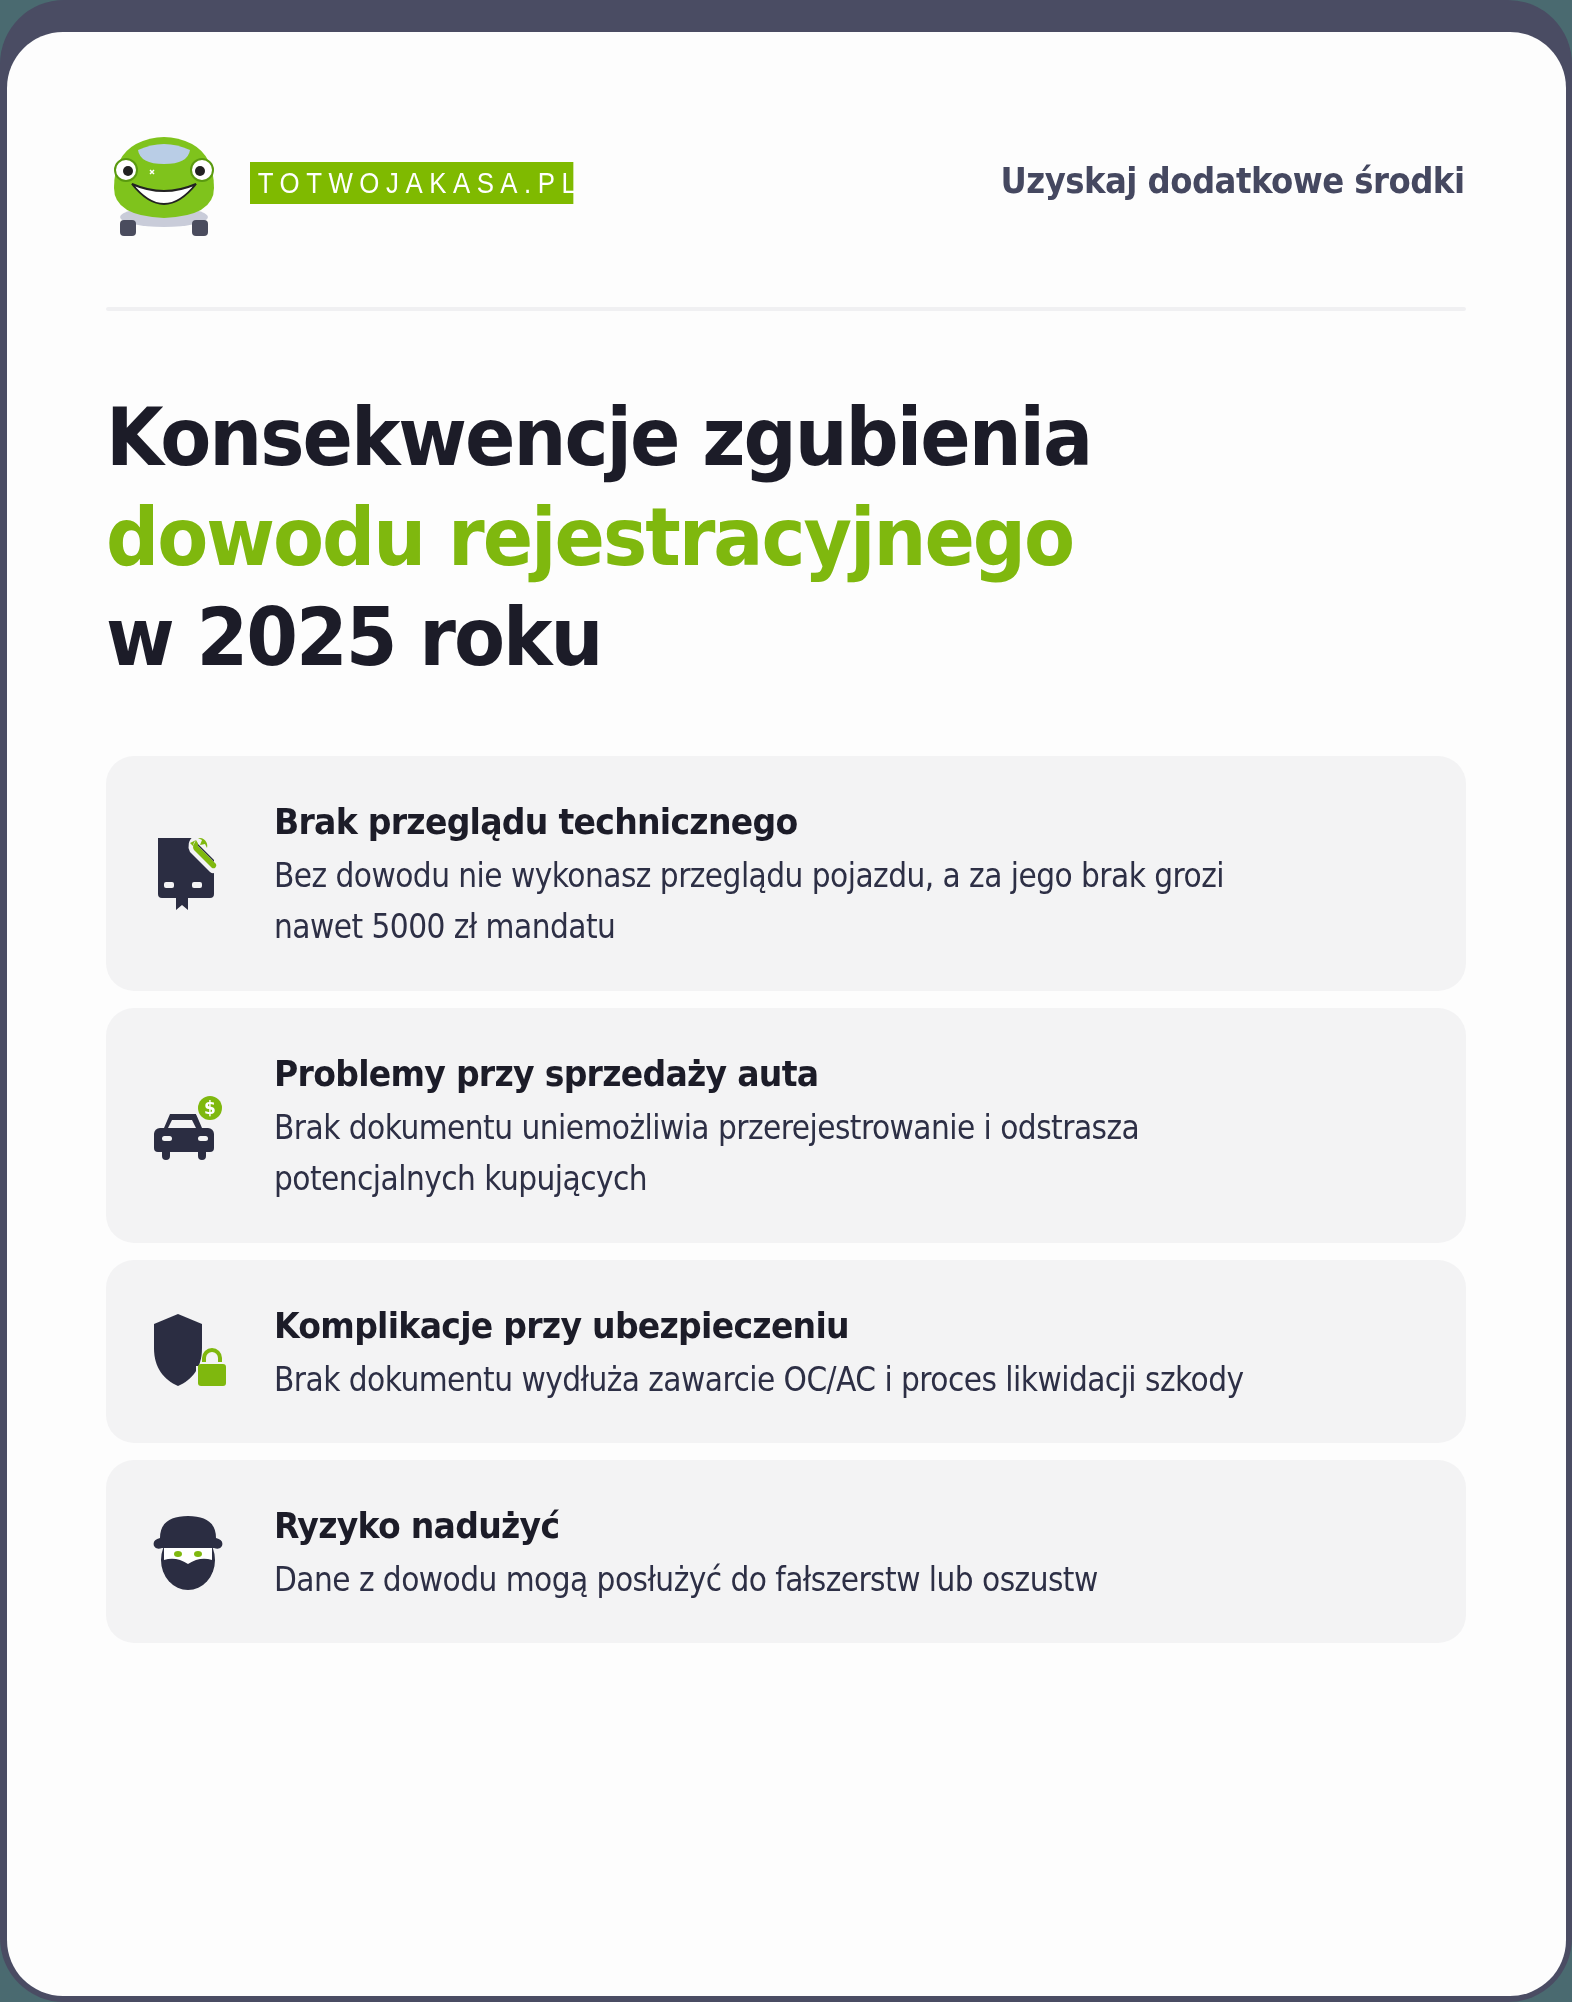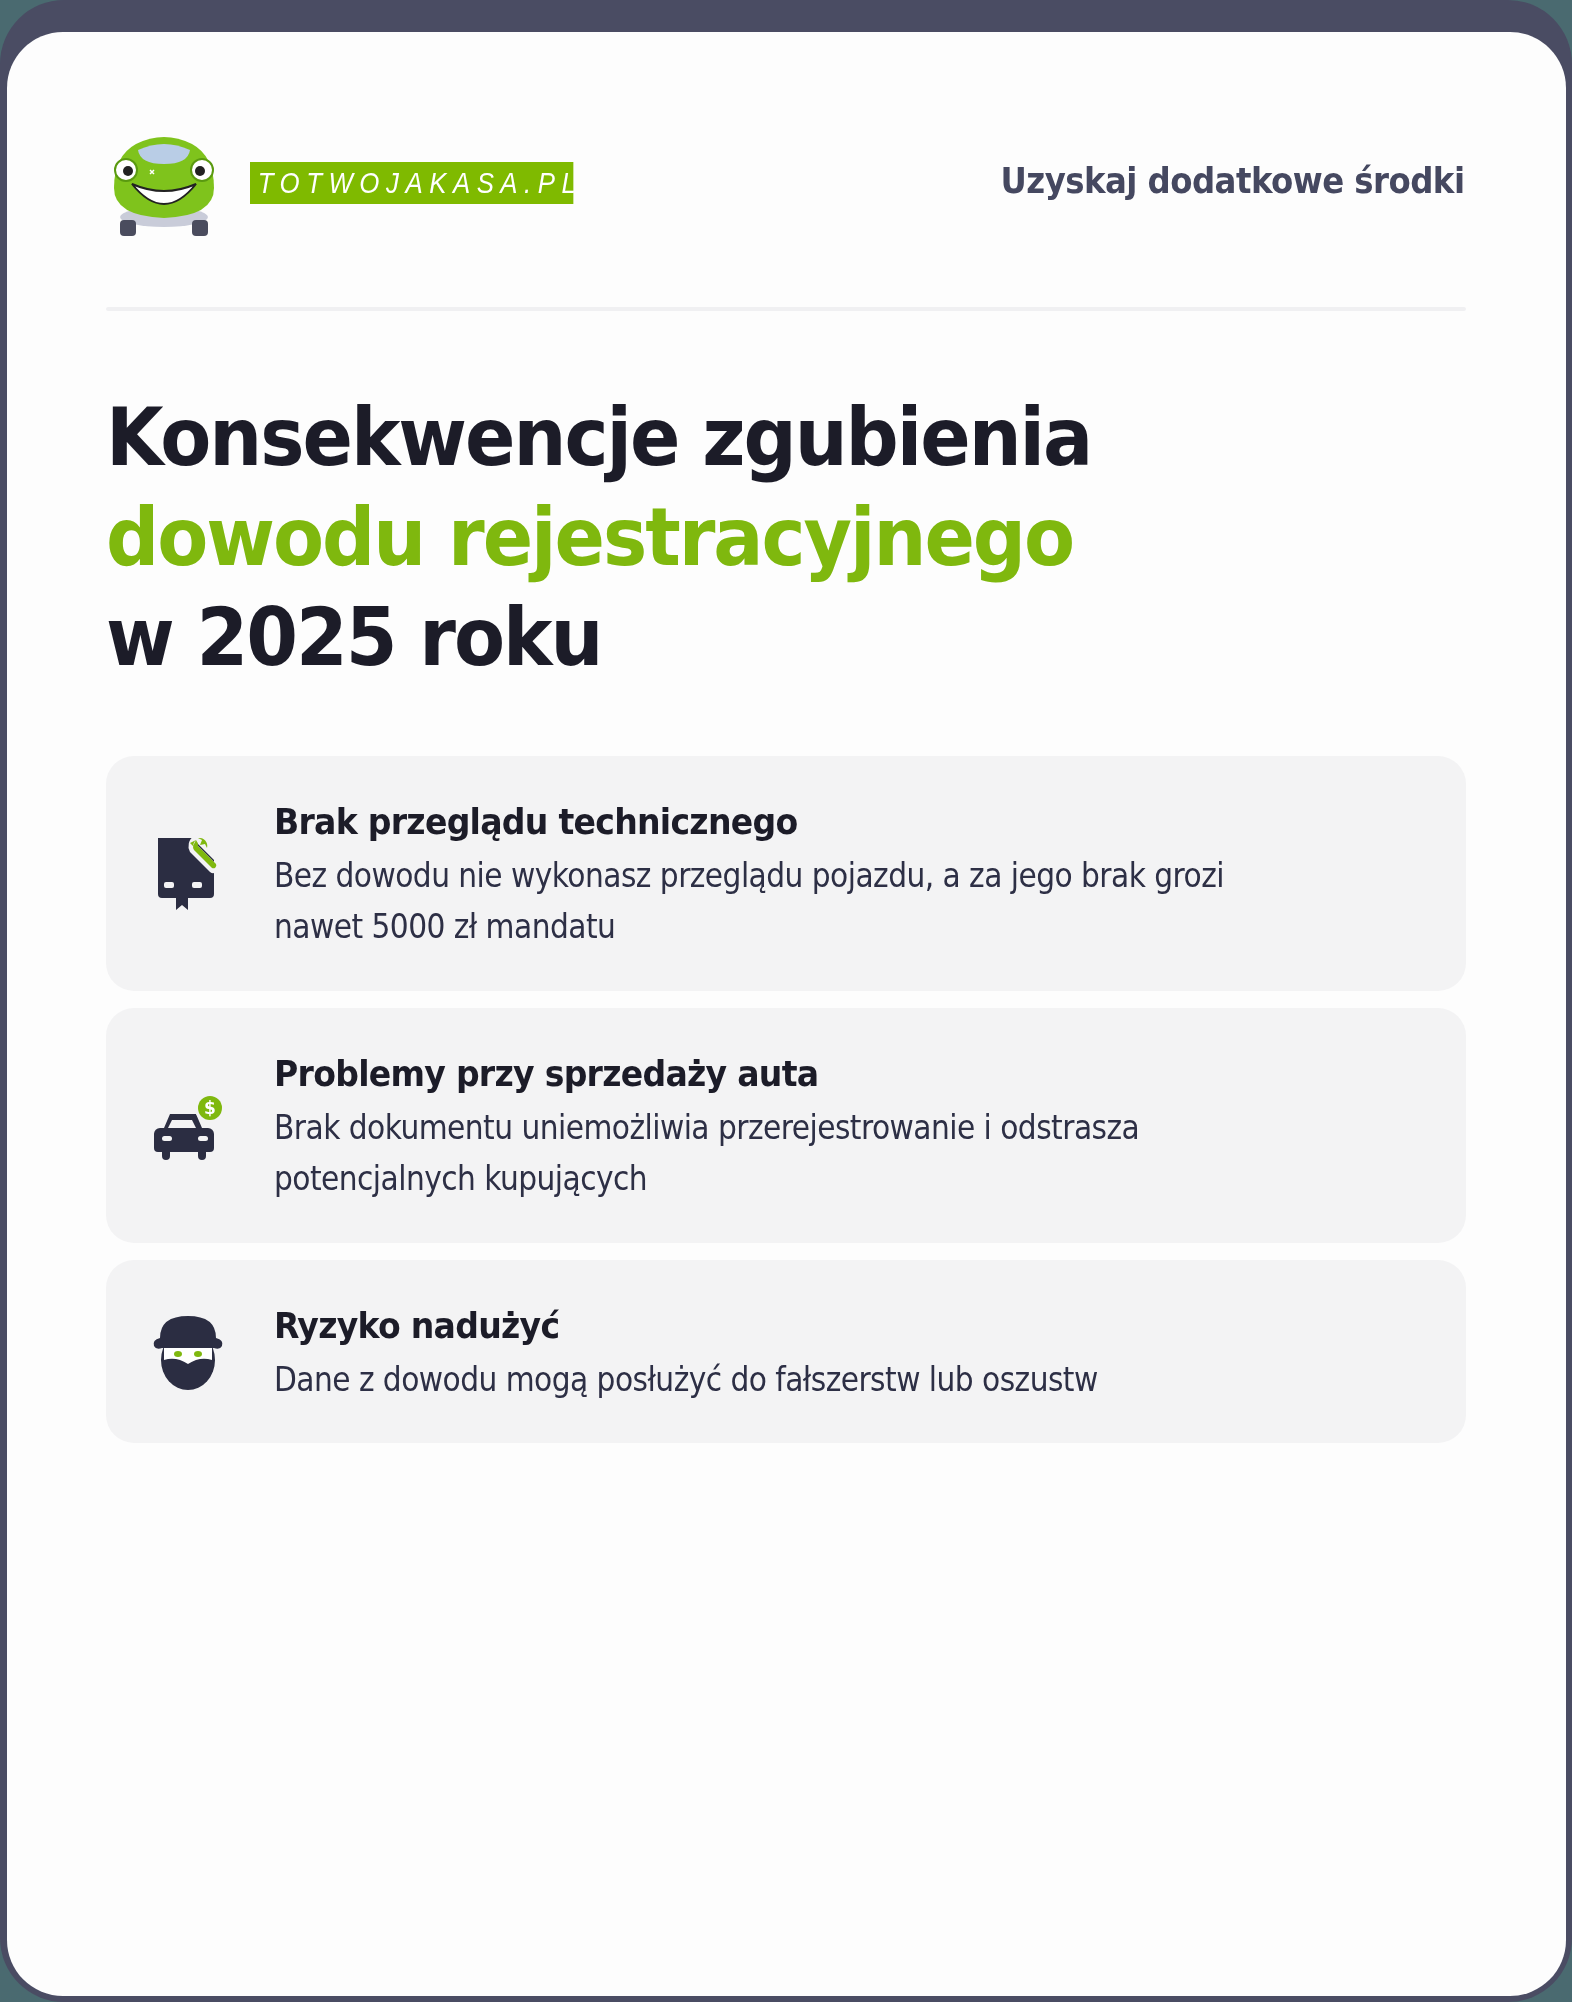--- a/index.html
+++ b/index.html
@@ -1,19 +1,19 @@
 <!DOCTYPE html>
 <html><head>
 <meta charset="utf-8">
 <style>
   html, body { margin:0; padding:0; }
   body { width:1572px; height:2002px; background:#4a6a70; position:relative; overflow:hidden; font-family:"Liberation Sans", sans-serif; }
   .frame { position:absolute; left:0; top:0; width:1572px; height:2002px; background:#4a4c63; border-radius:64px; }
   .sheet { position:absolute; left:7px; top:32px; width:1559px; height:1964px; background:#fdfdfd; border-radius:56px; }
-  .logo { position:absolute; left:106px; top:128px; width:470px; height:110px;font-style:italic; }
+  .logo { position:absolute; left:106px; top:128px; width:470px; height:110px; }
   .logo-car { position:absolute; left:0; top:0; width:116px; height:110px; }
   .logo-text { position:absolute; left:144px; top:34px; width:324px; height:42px; background:#7fba00; color:#fff; font-family:"Liberation Sans", sans-serif; font-size:30px; letter-spacing:7.6px; line-height:42px; padding-left:9px; box-sizing:border-box; transform:scaleX(0.86); transform-origin:left center; width:376px; }
   .header-link { position:absolute; right:108px; top:160px; font-size:36px; color:#454860; font-weight:bold; font-family:"DejaVu Sans", sans-serif; letter-spacing:-0.6px; text-decoration:none; transform:scaleX(0.9); transform-origin:right center;}
   .divider { position:absolute; left:106px; top:307px; width:1360px; height:4px; background:#f0f0f2; border-radius:2px; }
   .title { position:absolute; left:106px; top:388px; font-family:"DejaVu Sans", sans-serif; font-weight:bold; font-size:80px; line-height:100px; color:#1c1c28; letter-spacing:-2.2px; transform:scaleX(0.93); transform-origin:left top; white-space:nowrap; }
   .title .accent { color:#7fb80e; }
   .cards { position:absolute; left:106px; top:756px; width:1360px; }
   .card { position:relative; background:#f3f3f4; border-radius:28px; margin-bottom:17px; box-sizing:border-box; padding:42px 40px 0 168px; }
   .card.two { height:235px; }
   .card.one { height:183px; }
@@ -84,20 +84,32 @@
       <text x="62" y="30" text-anchor="middle" font-size="17" font-weight="bold" fill="#fff" font-family="DejaVu Sans, sans-serif">$</text>
     </svg>
     <div class="card-title">Problemy przy sprzedaży auta</div>
     <div class="card-desc">
       <div>Brak dokumentu uniemożliwia przerejestrowanie i odstrasza</div>
       <div>potencjalnych kupujących</div>
     </div>
   </div>
 
 
+  <div class="card one">
+    <svg class="icon" viewBox="0 0 84 84">
+      <path d="M30 4 L54 14 V38 C54 58 44 70 30 76 C16 70 6 58 6 38 V14Z" fill="#2b2d42"></path>
+      <path d="M52 56 h24 v26 h-28 v-26Z" fill="#f3f3f4"></path>
+      <path d="M56 52 v-4 a8 8 0 0 1 16 0 v4" stroke="#7fb80e" stroke-width="4" fill="none"></path>
+      <rect x="50" y="54" width="28" height="22" rx="3" fill="#7fb80e"></rect>
+    </svg>
+    <div class="card-title">Komplikacje przy ubezpieczeniu</div>
+    <div class="card-desc">
+      <div>Brak dokumentu wydłuża zawarcie OC/AC i proces likwidacji szkody</div>
+    </div>
+  </div>
 
   <div class="card one">
     <svg class="icon" viewBox="0 0 84 84">
       <ellipse cx="40" cy="50" rx="27" ry="30" fill="#2b2d42"></ellipse>
       <path d="M12 28 Q12 6 40 6 Q68 6 68 28 Q76 30 74 36 Q72 40 66 38 H14 Q8 40 6 36 Q4 30 12 28Z" fill="#2b2d42"></path>
       <path d="M16 38 H64 V50 Q52 46 40 54 Q28 46 16 50Z" fill="#fff"></path>
       <ellipse cx="30" cy="44" rx="4" ry="3" fill="#7fb80e"></ellipse>
       <ellipse cx="50" cy="44" rx="4" ry="3" fill="#7fb80e"></ellipse>
     </svg>
     <div class="card-title">Ryzyko nadużyć</div>

